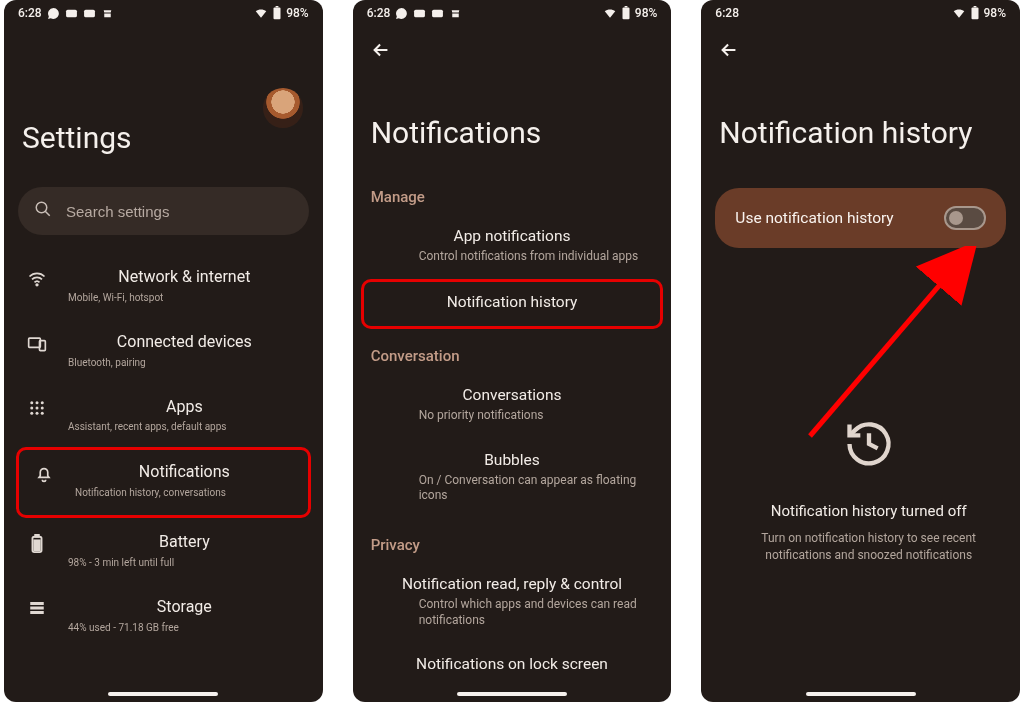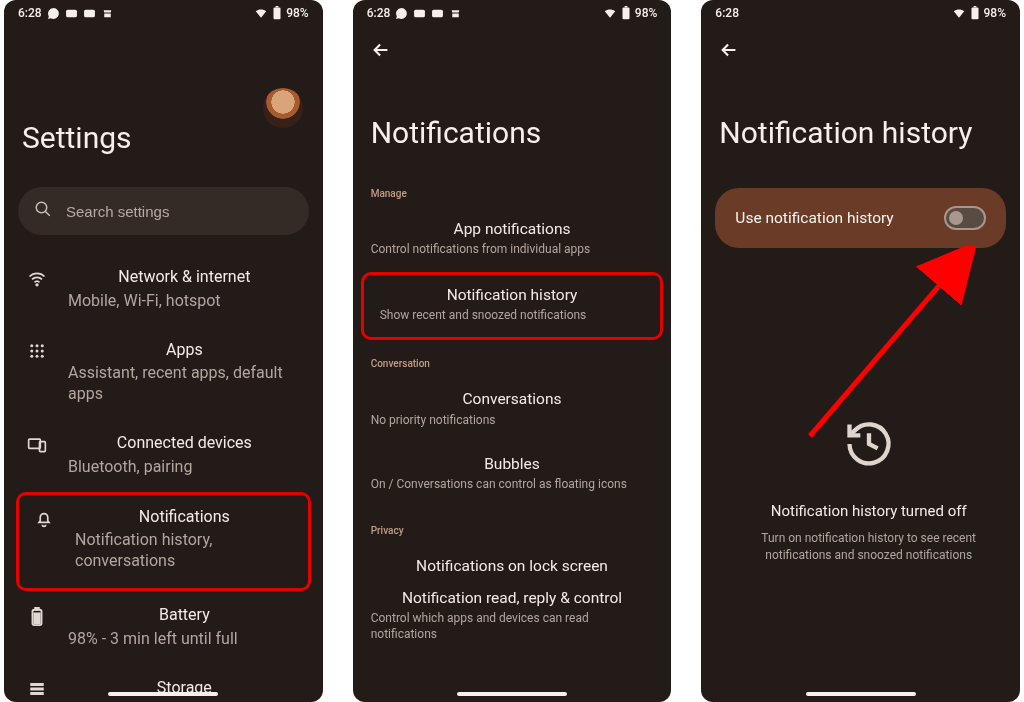--- a/index.html
+++ b/index.html
@@ -99,37 +99,37 @@
       color: #e0d8d2;
     }
     .settings-item .text-col { flex: 1; }
     .item-title {
       font-size: 16px;
       color: #f2ece7;
       line-height: 1.3;
       text-align: center;
     }
     .item-subtitle {
-      font-size: 16px;
+      font-size: 10px;
       color: #b3a69d;
       margin-top: 3px;
       line-height: 1.3;
     }
 
     .section-label {
-      font-size: 10px;
+      font-size: 15px;
       color: #c39c88;
       padding: 18px 18px 8px 18px;
       font-weight: 500;
     }
     .plain-item {
       padding: 12px 18px 14px 18px;
     }
     .plain-item .item-title { font-size: 15.5px; }
-    .plain-item .item-subtitle { font-size: 12px; }
+    .plain-item .item-subtitle { font-size: 12px; margin-left: 48px; }
 
     .red-highlight {
       border: 3px solid #e60000;
       border-radius: 10px;
       margin: 0 8px;
     }
     .settings-item.red-highlight {
       padding: 12px 14px 16px 14px;
       margin: 0 8px;
     }
@@ -277,20 +277,33 @@
           <svg width="20" height="20" viewBox="0 0 24 24" fill="none" stroke="currentColor" stroke-width="2">
             <path d="M3 9c5-5 13-5 18 0"></path>
             <path d="M6 12.5c3.3-3.3 8.7-3.3 12 0"></path>
             <path d="M9 16c1.7-1.7 4.3-1.7 6 0"></path>
             <circle cx="12" cy="19" r="1" fill="currentColor"></circle>
           </svg>
         </div>
       <div class="text-col">
         <div class="item-title">Network &amp; internet</div>
         <div class="item-subtitle">Mobile, Wi-Fi, hotspot</div>
+      </div>
+    </div>
+
+    <div class="settings-item">
+      <div class="icon-col">
+          <svg width="20" height="20" viewBox="0 0 24 24" fill="none" stroke="currentColor" stroke-width="2">
+            <rect x="2" y="5" width="14" height="11" rx="1"></rect>
+            <rect x="15" y="8" width="7" height="12" rx="1"></rect>
+          </svg>
+        </div>
+      <div class="text-col">
+        <div class="item-title">Connected devices</div>
+        <div class="item-subtitle">Bluetooth, pairing</div>
       </div>
     </div>
 
     <div class="settings-item">
       <div class="icon-col">
           <svg width="18" height="18" viewBox="0 0 24 24" fill="currentColor">
             <circle cx="5" cy="5" r="2"></circle>
             <circle cx="12" cy="5" r="2"></circle>
             <circle cx="19" cy="5" r="2"></circle>
             <circle cx="5" cy="12" r="2"></circle>
@@ -300,33 +313,20 @@
             <circle cx="12" cy="19" r="2"></circle>
             <circle cx="19" cy="19" r="2"></circle>
           </svg>
         </div>
       <div class="text-col">
         <div class="item-title">Apps</div>
         <div class="item-subtitle">Assistant, recent apps, default apps</div>
       </div>
     </div>
 
-    <div class="settings-item">
-      <div class="icon-col">
-          <svg width="20" height="20" viewBox="0 0 24 24" fill="none" stroke="currentColor" stroke-width="2">
-            <rect x="2" y="5" width="14" height="11" rx="1"></rect>
-            <rect x="15" y="8" width="7" height="12" rx="1"></rect>
-          </svg>
-        </div>
-      <div class="text-col">
-        <div class="item-title">Connected devices</div>
-        <div class="item-subtitle">Bluetooth, pairing</div>
-      </div>
-    </div>
-
     <div class="settings-item red-highlight">
       <div class="icon-col">
           <svg width="20" height="20" viewBox="0 0 24 24" fill="none" stroke="currentColor" stroke-width="2">
             <path d="M18 16H6l1.5-2V10a4.5 4.5 0 0 1 9 0v4z"></path>
             <path d="M10 19a2 2 0 0 0 4 0"></path>
           </svg>
         </div>
       <div class="text-col">
         <div class="item-title">Notifications</div>
         <div class="item-subtitle">Notification history, conversations</div>
@@ -424,44 +424,43 @@
   </div>
 
   <div>
     <div class="section-label">Manage</div>
     <div class="plain-item">
       <div class="item-title">App notifications</div>
       <div class="item-subtitle">Control notifications from individual apps</div>
     </div>
     <div class="plain-item red-highlight">
       <div class="item-title">Notification history</div>
-      <div class="item-subtitle">Show recent and snoozed notifications</div>
     </div>
   </div>
 
   <div>
     <div class="section-label">Conversation</div>
     <div class="plain-item">
       <div class="item-title">Conversations</div>
       <div class="item-subtitle">No priority notifications</div>
     </div>
     <div class="plain-item">
       <div class="item-title">Bubbles</div>
-      <div class="item-subtitle">On / Conversations can control as floating icons</div>
+      <div class="item-subtitle">On / Conversation can appear as floating icons</div>
     </div>
   </div>
 
   <div>
     <div class="section-label">Privacy</div>
-    <div class="plain-item" style="padding-bottom:0;">
-      <div class="item-title">Notifications on lock screen</div>
-    </div>
     <div class="plain-item">
       <div class="item-title">Notification read, reply &amp; control</div>
       <div class="item-subtitle">Control which apps and devices can read notifications</div>
+    </div>
+    <div class="plain-item" style="padding-bottom:0;">
+      <div class="item-title">Notifications on lock screen</div>
     </div>
   </div>
 
   <div class="nav-bar">
       <div class="nav-handle"></div>
     </div>
 </div>
 
 <div class="phone">
 

